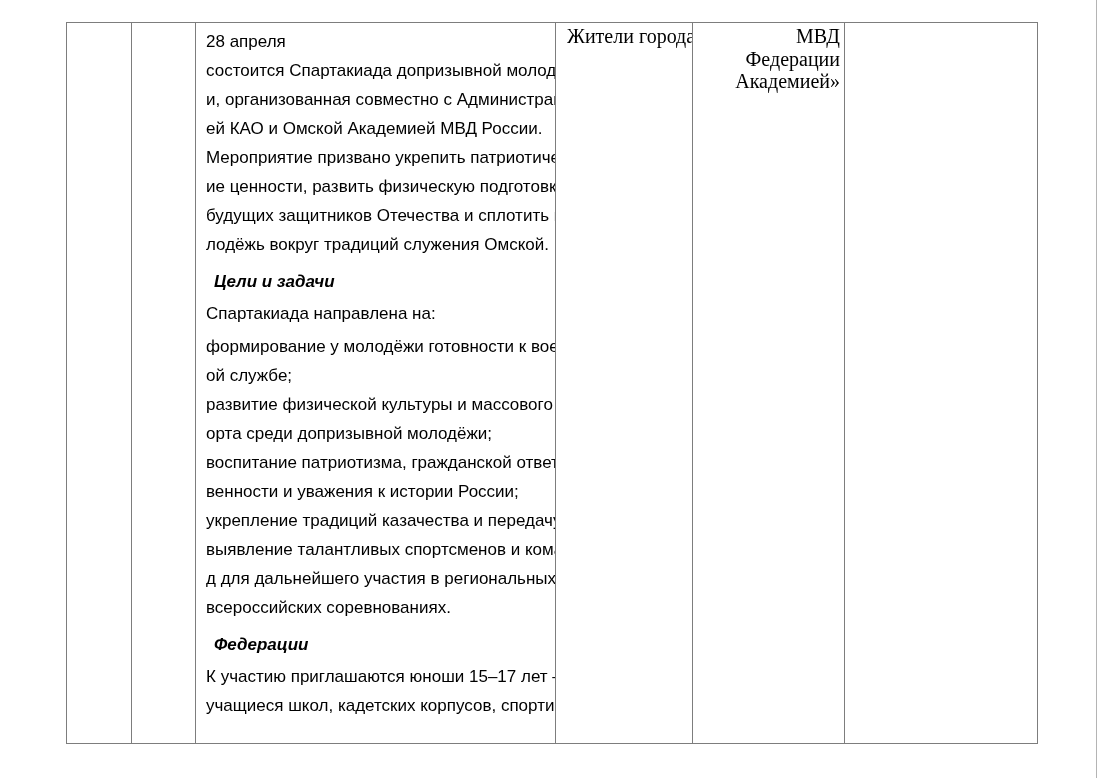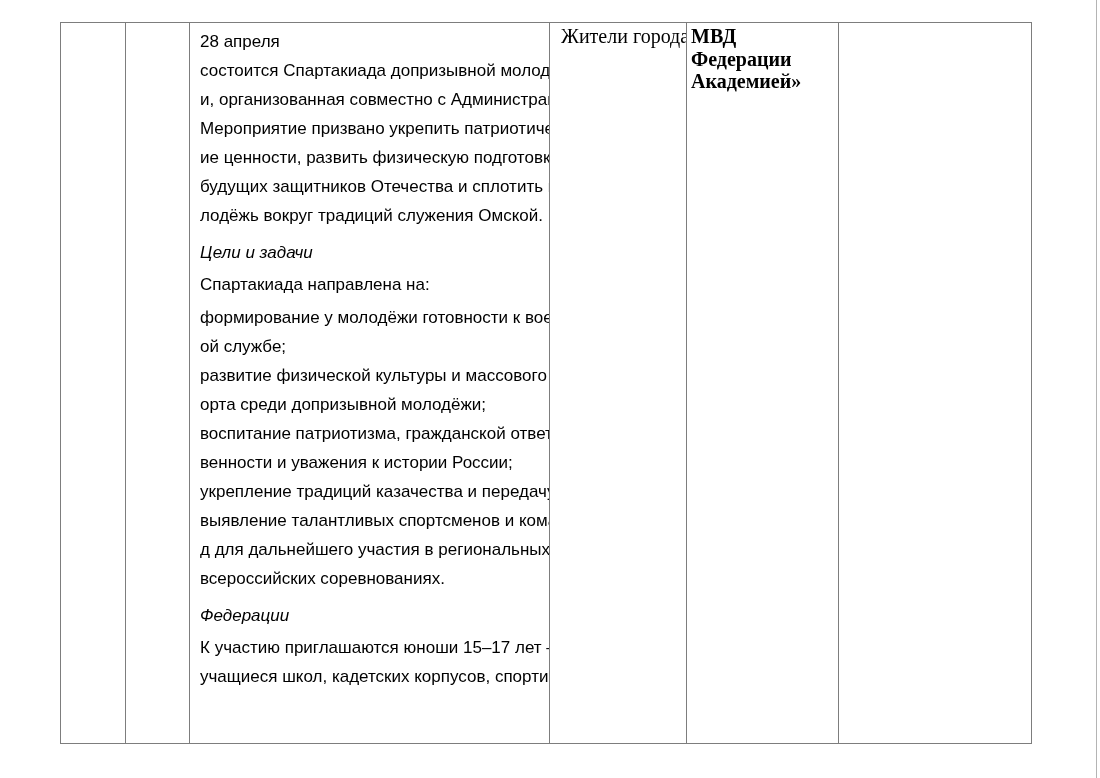--- a/index.html
+++ b/index.html
@@ -17,21 +17,21 @@
     color:var(--text);
   }
   .page-edge-line{
     position:absolute;
     left:1096px;top:0;
     width:1px;height:778px;
     background:var(--page-edge);
   }
   .doc-table{
     position:absolute;
-    left:60px;top:22px;
+    left:66px;top:22px;
     width:972px;height:722px;
     box-sizing:border-box;
     border:1px solid var(--border);
     display:flex;
     background:#ffffff;
   }
   .cell{
     box-sizing:border-box;
     border-right:1px solid var(--border);
     height:100%;
@@ -52,43 +52,43 @@
     font-size:20px;
     line-height:22.5px;
     padding:2px 12px 0 11px;
   }
   .c5{
     width:152px;
     font-family:"Liberation Serif", serif;
     font-size:20px;
     line-height:22.5px;
     padding:2px 4px 0 4px;
-    text-align:left;
-    font-weight:bold;
+    text-align:right;
   }
   .c6{flex:1;}
   .block.p{margin:0 0 4px 0;}
-  .block.h{margin:8px 0 3px 0;font-weight:normal;font-style:italic;}
+  .block.h{margin:8px 0 3px 8px;font-weight:bold;font-style:italic;}
   .block:first-child{margin-top:0;}
   .tl{white-space:nowrap;}
   .serif-line{white-space:nowrap;}
 </style>
 </head>
 <body>
 
 <div class="page-edge-line"></div>
 
 <div class="doc-table">
   <div class="cell c1"></div>
   <div class="cell c2"></div>
   <div class="cell c3">
       <div class="block p">
         <div class="tl">28 апреля</div>
         <div class="tl">состоится Спартакиада допризывной молодёж</div>
         <div class="tl">и, организованная совместно с Администраци</div>
+        <div class="tl">ей КАО и Омской Академией МВД России.</div>
         <div class="tl">Мероприятие призвано укрепить патриотическ</div>
         <div class="tl">ие ценности, развить физическую подготовку</div>
         <div class="tl">будущих защитников Отечества и сплотить мо</div>
         <div class="tl">лодёжь вокруг традиций служения Омской.</div>
       </div>
       <div class="block h">
         <div class="tl">Цели и задачи</div>
       </div>
       <div class="block p">
         <div class="tl">Спартакиада направлена на:</div>

